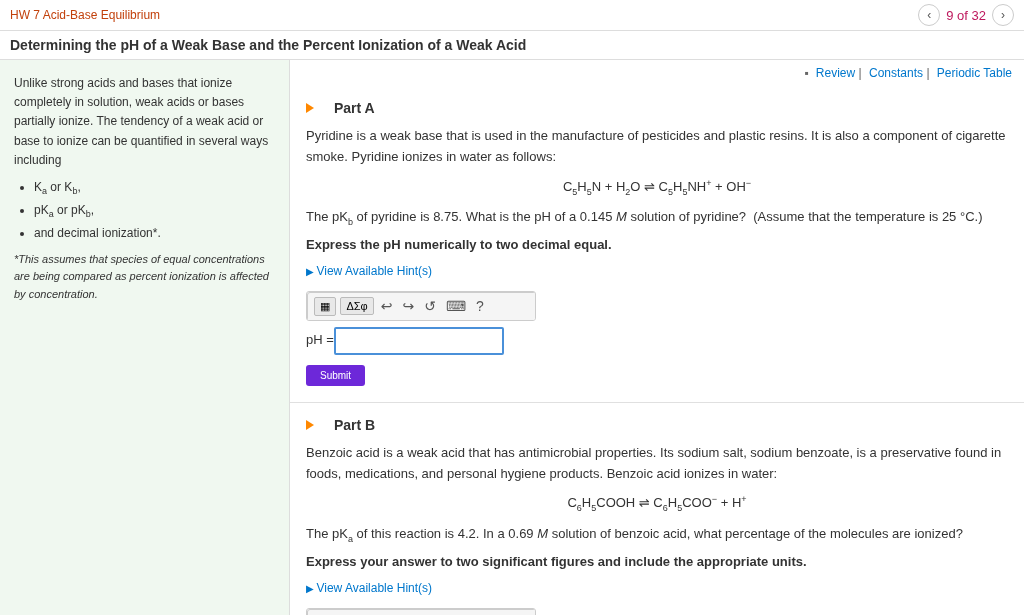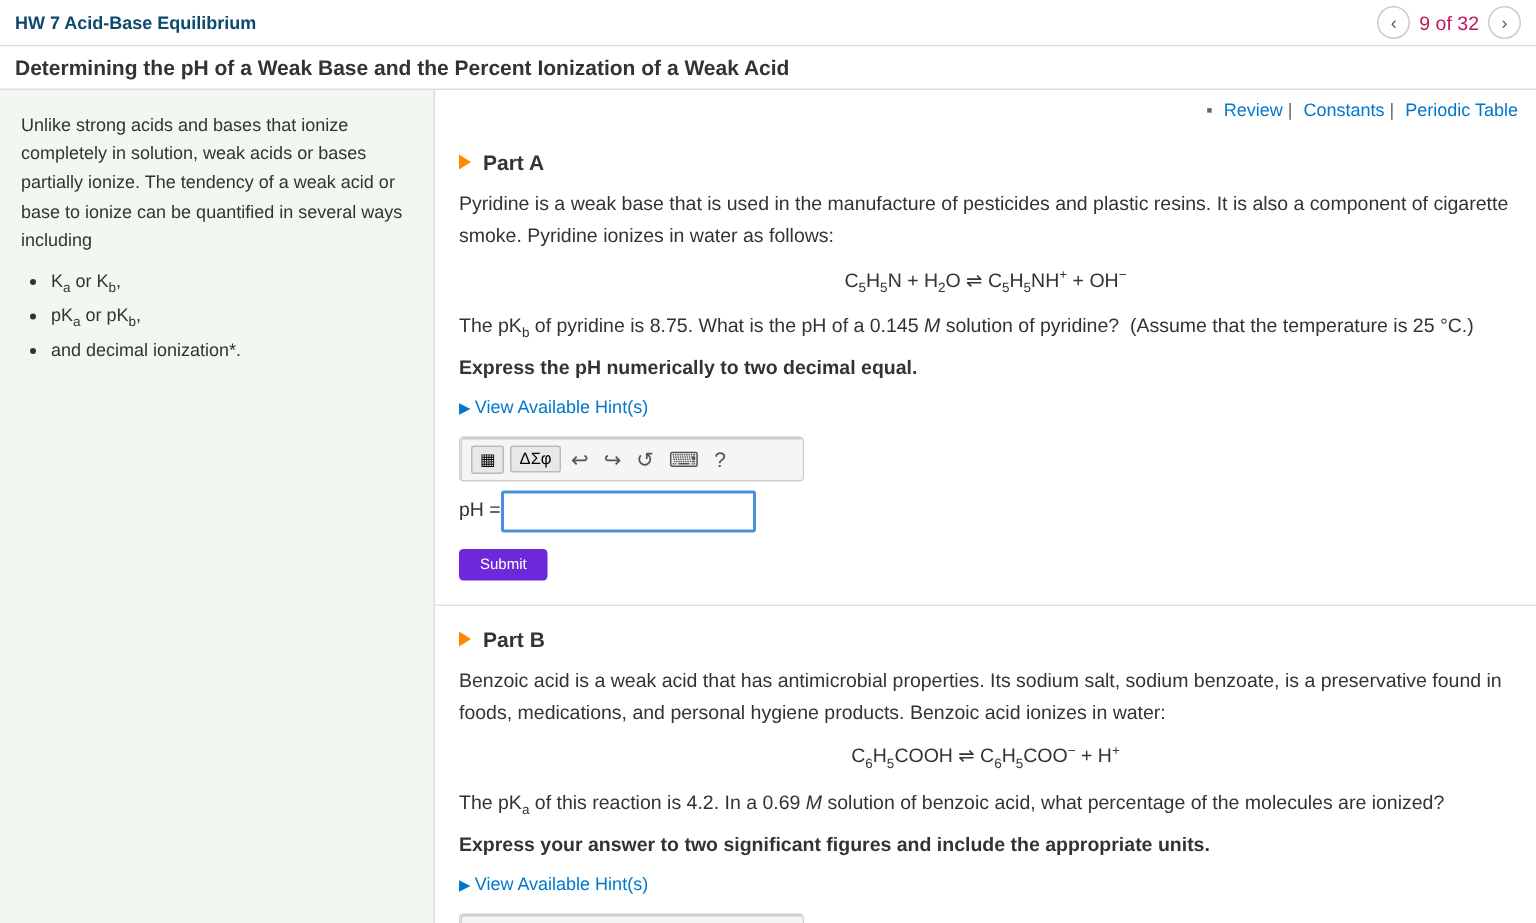--- a/index.html
+++ b/index.html
@@ -6,21 +6,21 @@
     body { font-family: Arial, sans-serif; font-size: 13px; color: #333; background: #f5f5f5; }
 
     .top-bar {
       background: #fff;
       border-bottom: 1px solid #ddd;
       padding: 4px 10px;
       display: flex;
       align-items: center;
       justify-content: space-between;
     }
-    .top-bar-title { color: #0c4a6e; font-size: 12px; font-weight: bold; }
+    .top-bar-title { color: #c2410c; font-size: 12px; font-weight: normal; }
     .nav-controls { display: flex; align-items: center; gap: 6px; }
     .nav-btn {
       border: 1px solid #ccc;
       background: #fff;
       border-radius: 50%;
       width: 22px; height: 22px;
       cursor: pointer;
       display: flex; align-items: center; justify-content: center;
       font-size: 12px; color: #555;
     }
@@ -71,21 +71,21 @@
     .part-section {
       background: #fff;
       margin: 0;
       padding: 14px 16px 16px 16px;
       border-bottom: 1px solid #e0e0e0;
     }
 
     .part-header {
       display: flex;
       align-items: center;
-      gap: 8px;
+      gap: 20px;
       margin-bottom: 10px;
     }
     .triangle-btn {
       width: 0; height: 0;
       border-left: 8px solid #ff8800;
       border-top: 5px solid transparent;
       border-bottom: 5px solid transparent;
       cursor: pointer;
       display: inline-block;
     }
@@ -200,20 +200,21 @@
 
 <div class="layout">
 
   <div class="sidebar">
     <p>Unlike strong acids and bases that ionize completely in solution, weak acids or bases partially ionize. The tendency of a weak acid or base to ionize can be quantified in several ways including</p>
     <ul>
       <li>K<sub>a</sub> or K<sub>b</sub>,</li>
       <li>pK<sub>a</sub> or pK<sub>b</sub>,</li>
       <li>and decimal ionization*.</li>
     </ul>
+    <p class="footnote">*This assumes that species of equal concentrations are being compared as percent ionization is affected by concentration.</p>
   </div>
 
   <div class="main-content">
 
     <div class="top-links">
       <span>▪</span>
       <a href="#">Review</a>
       <span> | </span>
       <a href="#">Constants</a>
       <span> | </span>

